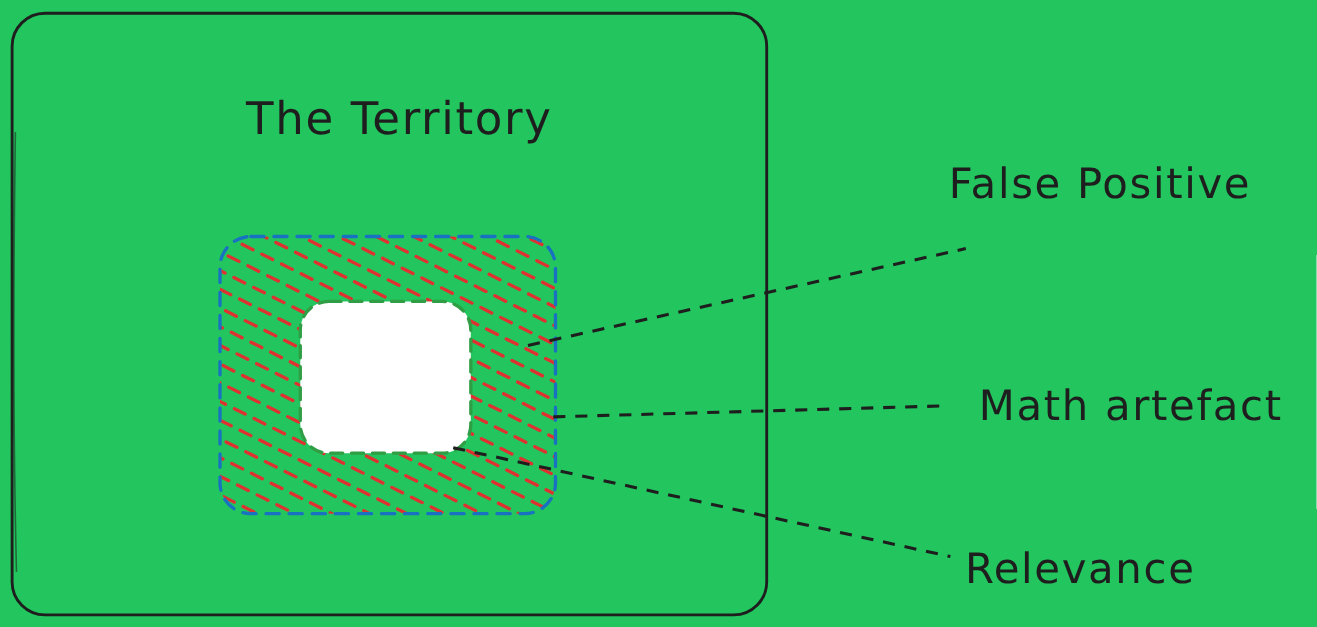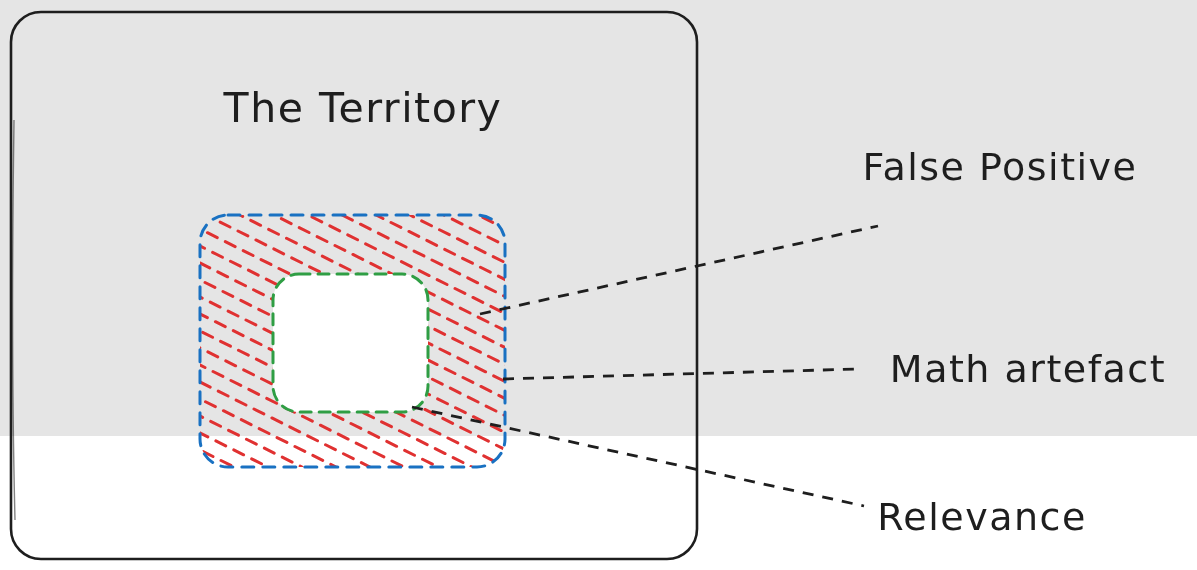--- a/index.html
+++ b/index.html
@@ -7,22 +7,22 @@
     padding: 0;
     background: #ffffff;
     width: 1197px;
     height: 570px;
     overflow: hidden;
     font-family: "DejaVu Sans", sans-serif;
   }
   .stage {
     position: relative;
     width: 1197px;
-    height: 436px;
-    background: #e5e5e5;
+    height: 570px;
+    background: #22c55e;
   }
   svg text {
     font-family: "DejaVu Sans", sans-serif;
     letter-spacing: 1.5px;
   }
   .title-text { font-size: 41px; }
   .callout-text { font-size: 38px; }
 </style>
 </head>
 <body>

